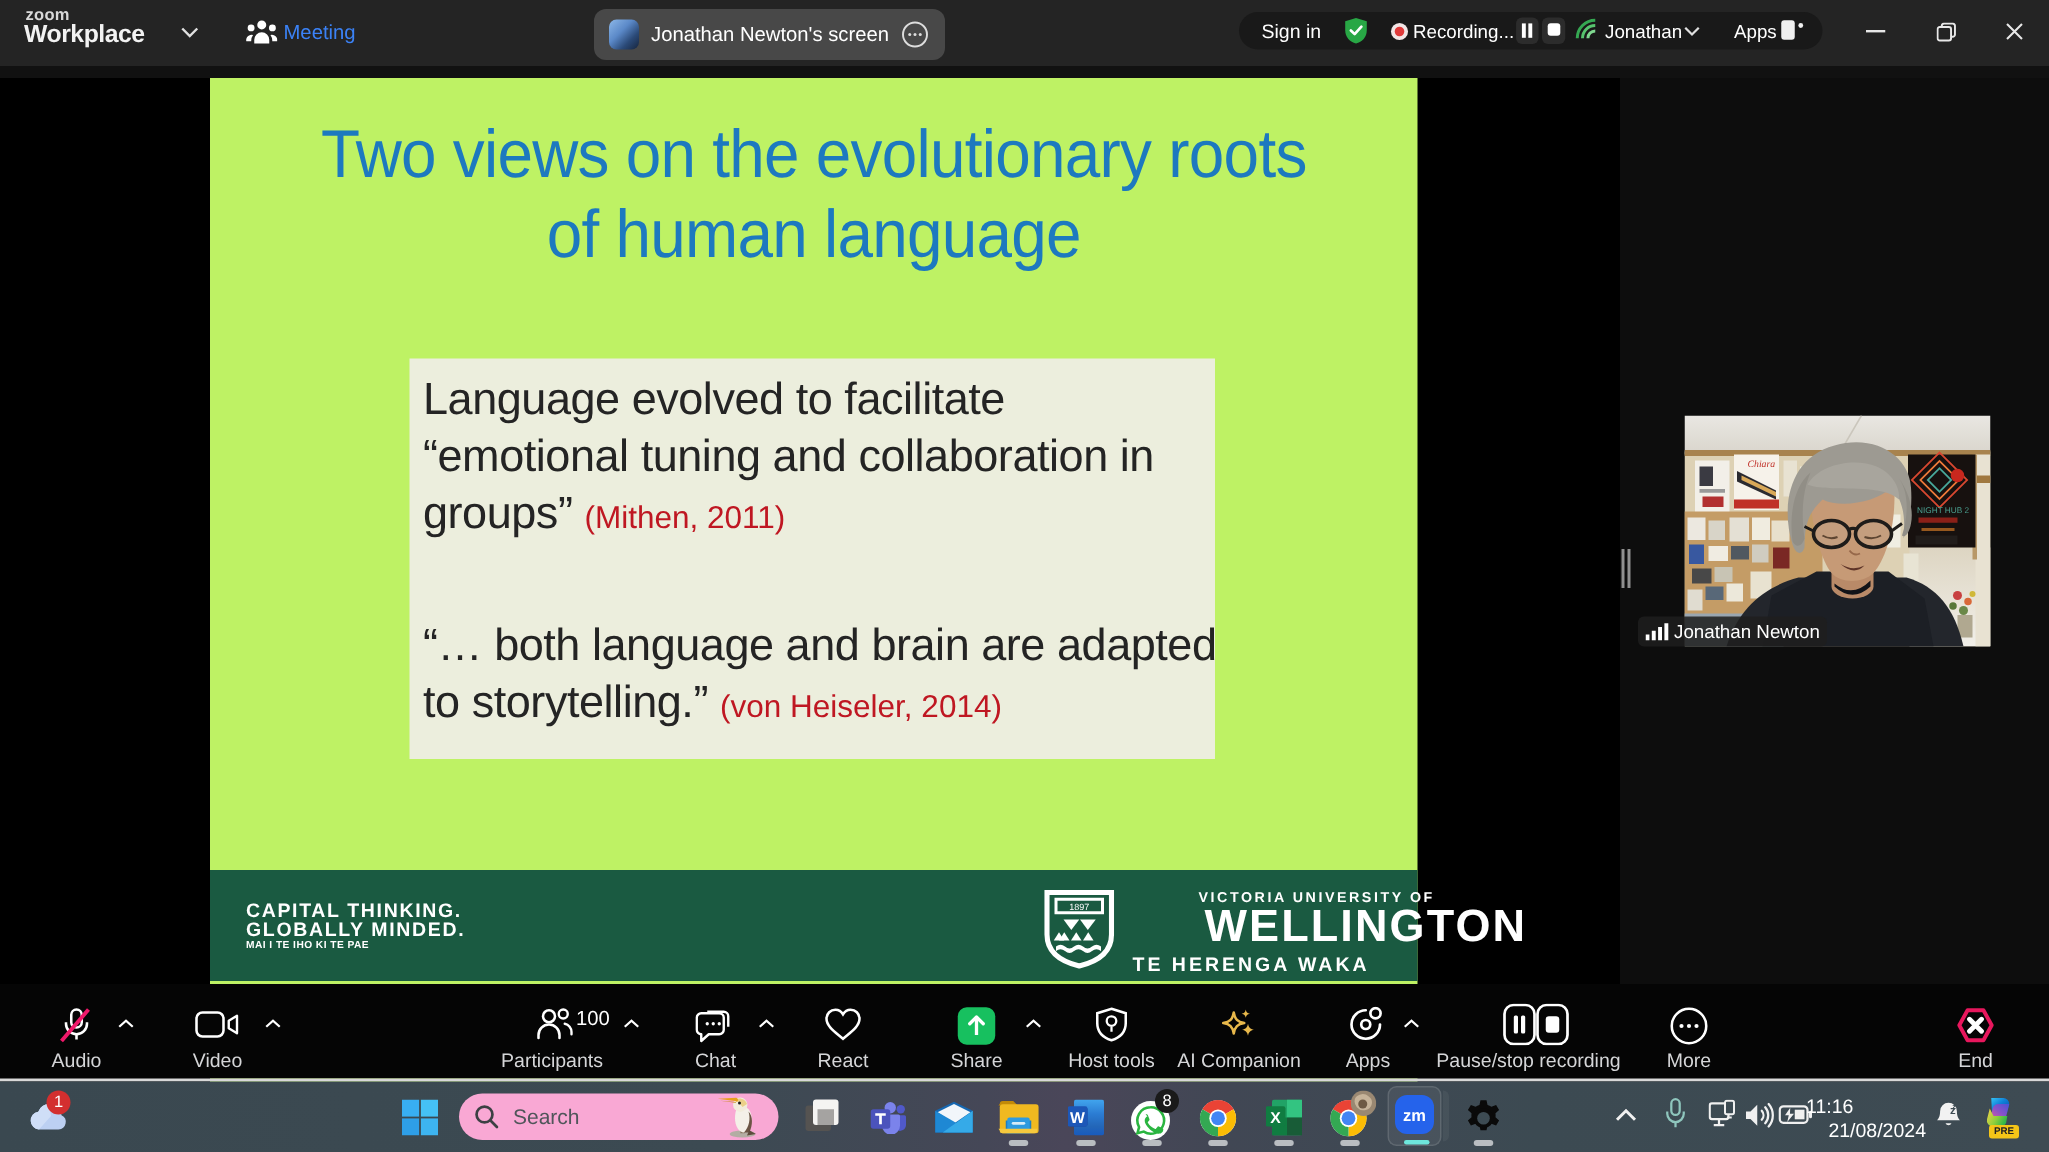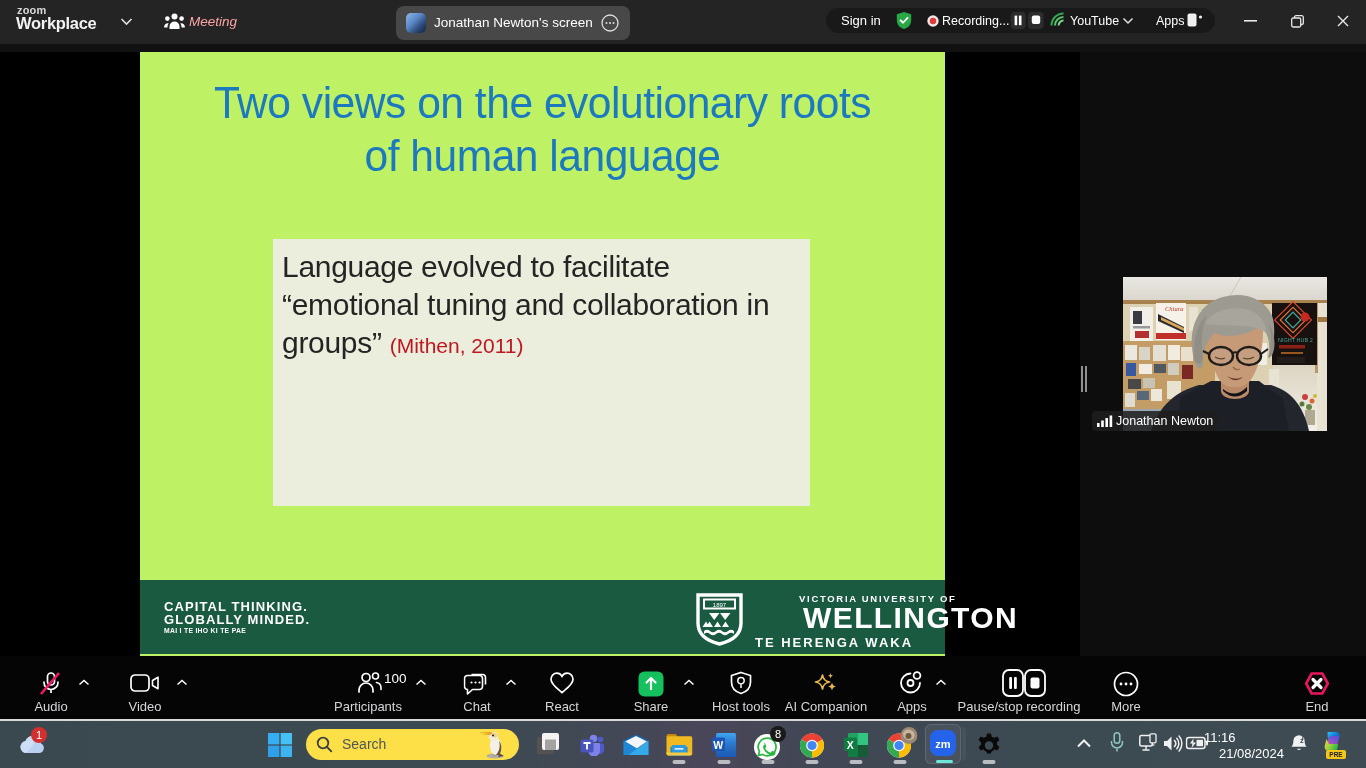--- a/index.html
+++ b/index.html
@@ -8,21 +8,21 @@
 .abs { position:absolute; }
 
 
 #topbar { position:absolute; top:0; left:0; width:1366px; height:44px; background:#242424; }
 #strip { position:absolute; top:44px; left:0; width:1366px; height:8px; background:#111; }
 #sharebg { position:absolute; top:52px; left:0; width:1080px; height:604px; background:#000; }
 #rightpanel { position:absolute; top:44px; left:1080px; width:286px; height:612px; background:#0d0d0d; }
 
 .zoomword { position:absolute; left:17px; top:4px; font-size:11px; font-weight:bold; color:#d8d8d8; letter-spacing:0.2px;}
 .workplace { position:absolute; left:16px; top:14px; font-size:16.5px; font-weight:bold; color:#f2f2f2; letter-spacing:-0.3px;}
-.meetingtxt { position:absolute; left:189px; top:14px; font-size:13.5px; color:#fca5a5;font-style:italic; }
+.meetingtxt { position:absolute; left:189px; top:14px; font-size:13.5px; color:#3b82f6; }
 #centerpill { position:absolute; left:396px; top:6px; width:234px; height:34px; background:#484848; border-radius:8px; }
 #centerpill .shot { position:absolute; left:10px; top:7px; width:20px; height:20px; border-radius:5px; background:linear-gradient(135deg,#8db8e8 0%,#5b89c8 40%,#2b4a78 70%,#16243c 100%); }
 #centerpill .txt { position:absolute; left:38px; top:9px; font-size:13.5px; color:#fff; }
 #rightpill { position:absolute; left:826px; top:8px; width:389px; height:25px; background:#191919; border-radius:13px; }
 .signin { position:absolute; left:845px; top:13px; font-size:13px; color:#fff; }
 .rectxt { position:absolute; left:942px; top:14px; font-size:12.5px; color:#fff; }
 .yttxt { position:absolute; left:1070px; top:14px; font-size:12.5px; color:#fff; }
 .viewtxt { position:absolute; left:1156px; top:14px; font-size:12.5px; color:#fff; }
 
 
@@ -48,21 +48,21 @@
 #toolbar { position:absolute; top:656px; left:0; width:1366px; height:63px; background:#050505; }
 .tbl { position:absolute; top:699px; font-size:13px; color:#d5d6d8; text-align:center; transform:translateX(-50%); white-space:nowrap;}
 .tbi { position:absolute; top:671px; transform:translateX(-50%); }
 #sepline { position:absolute; top:719px; left:0; width:1366px; height:2px; background:#d8d8d8; }
 
 
 #taskbar { position:absolute; top:721px; left:0; width:1366px; height:47px;
   background:linear-gradient(90deg,#3a4850 0%,#3c4a52 35%,#454757 48%,#4a4659 52%,#414754 60%,#3c4a52 75%,#3e4b53 100%); }
 .tki { position:absolute; transform:translateX(-50%); }
 .dash { position:absolute; top:760px; width:13px; height:3.5px; border-radius:2px; background:#b9bdc1; transform:translateX(-50%); }
-#searchpill { position:absolute; left:306px; top:729px; width:213px; height:31px; background:#fde047; border-radius:16px; }
+#searchpill { position:absolute; left:306px; top:729px; width:213px; height:31px; background:#f9a8d4; border-radius:16px; }
 #searchpill .stxt { position:absolute; left:36px; top:7px; font-size:14px; color:#50555a; }
 .traytime { position:absolute; right:82px; top:731px; width:80px; color:#fff; font-size:13px; line-height:13px;}
 .traydate { position:absolute; right:82px; top:746px; width:110px; text-align:right; color:#fff; font-size:13px;}
 #prebadge { position:absolute; left:1326px; top:750px; width:20px; height:9px; background:#f5c518; border-radius:2px; color:#222; font-size:6.5px; font-weight:bold; text-align:center; line-height:9px;}
 </style>
 </head>
 <body>
 <div id="stage">
 
   <div id="rightpanel"></div>
@@ -110,21 +110,21 @@
     <rect x="4.6" y="4.6" width="2.6" height="9.6" fill="#fff"></rect>
       <rect x="8.9" y="4.6" width="2.6" height="9.6" fill="#fff"></rect>
     <rect x="18" y="0.7" width="15.5" height="17.6" rx="4" fill="#2c2c2c"></rect>
     <rect x="21.8" y="4.5" width="8.4" height="8.4" rx="2" fill="#fff"></rect>
   </svg>
   <svg class="abs" style="left:1050px;top:12px" width="15" height="15" viewBox="0 0 15 15">
     <path d="M1.5 13.5 A 12 12 0 0 1 13.5 1.5" fill="none" stroke="#35a852" stroke-width="2"></path>
     <path d="M5 13.5 A 8.5 8.5 0 0 1 13.5 5" fill="none" stroke="#57c46e" stroke-width="2"></path>
     <path d="M8.6 13.5 A 4.9 4.9 0 0 1 13.5 8.6" fill="none" stroke="#7fd88f" stroke-width="2"></path>
   </svg>
-  <div class="yttxt">YouTube</div>
+  <div class="yttxt">Jonathan</div>
   <svg class="abs" style="left:1122px;top:17px" width="12" height="8">
       <polyline points="1.5,1.5 6,6 10.5,1.5" fill="none" stroke="#e0e0e0" stroke-width="1.5"></polyline>
     </svg>
   <div class="viewtxt">Apps</div>
   <svg class="abs" style="left:1187px;top:13px" width="17" height="14">
     <rect x="0.5" y="0.5" width="9" height="13" rx="2" fill="#f0f0f0"></rect>
     <circle cx="13.5" cy="4" r="1.6" fill="#f0f0f0"></circle>
   </svg>
   <svg class="abs" style="left:1244px;top:20px" width="13" height="2">
       <rect width="13" height="1.6" fill="#e8e8e8"></rect>
@@ -134,20 +134,21 @@
     <path d="M3.5 3 V2.2 a1.5 1.5 0 0 1 1.5 -1.5 h 5.8 a1.5 1.5 0 0 1 1.5 1.5 v 5.8 a1.5 1.5 0 0 1 -1.5 1.5 H10" fill="none" stroke="#e8e8e8" stroke-width="1.3"></path>
   </svg>
   <svg class="abs" style="left:1337px;top:15px" width="12" height="12">
       <path d="M1 1 L11 11 M11 1 L1 11" stroke="#e8e8e8" stroke-width="1.4"></path>
     </svg>
 
   <div id="slide">
     <div id="title">Two views on the evolutionary roots<br>of human language</div>
     <div id="quotebox"></div>
     <div class="q" style="top:196px;">Language evolved to facilitate “emotional tuning and collaboration in groups” <span class="cite">(Mithen, 2011)</span></div>
+    <div class="q" style="top:360px;">“… both language and brain are adapted to storytelling.” <span class="cite">(von Heiseler, 2014)</span></div>
     <div id="banner">
       <div class="cap1">CAPITAL THINKING.<br>GLOBALLY MINDED.</div>
       <div class="cap2">MAI I TE IHO KI TE PAE</div>
       <svg class="abs" style="left:556px;top:13px" width="47" height="53" viewBox="0 0 47 53">
         <path d="M2 2 H45 V30 C45 42 36 48 23.5 51 C11 48 2 42 2 30 Z" fill="none" stroke="#fff" stroke-width="3.4"></path>
         <rect x="8" y="6.5" width="31" height="9" fill="none" stroke="#fff" stroke-width="2"></rect>
         <text x="23.5" y="13.8" font-size="6" fill="#fff" text-anchor="middle" font-family="Liberation Sans">1897</text>
         <polygon points="13,20 23.5,20 18.2,27" fill="#fff"></polygon>
           <polygon points="24,20 34.5,20 29.2,27" fill="#fff"></polygon>
         <polygon points="10,34 17,34 13.5,28.5" fill="#fff"></polygon>

